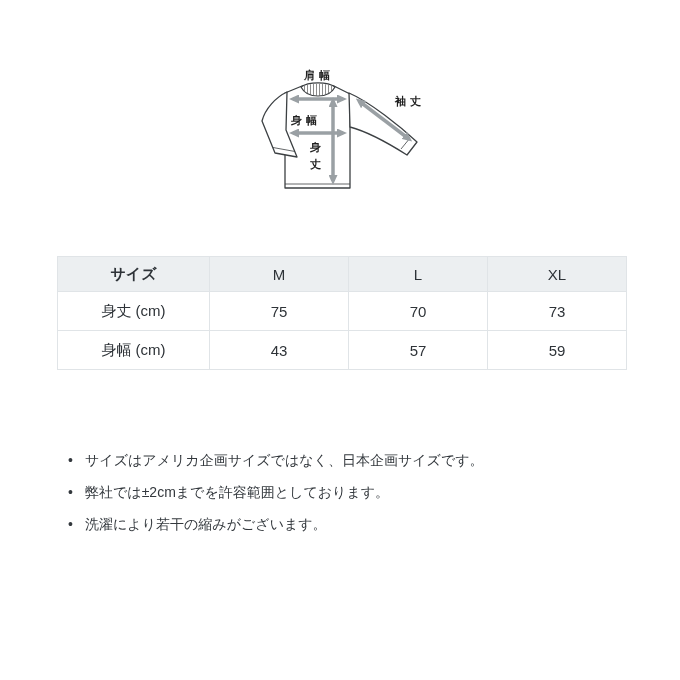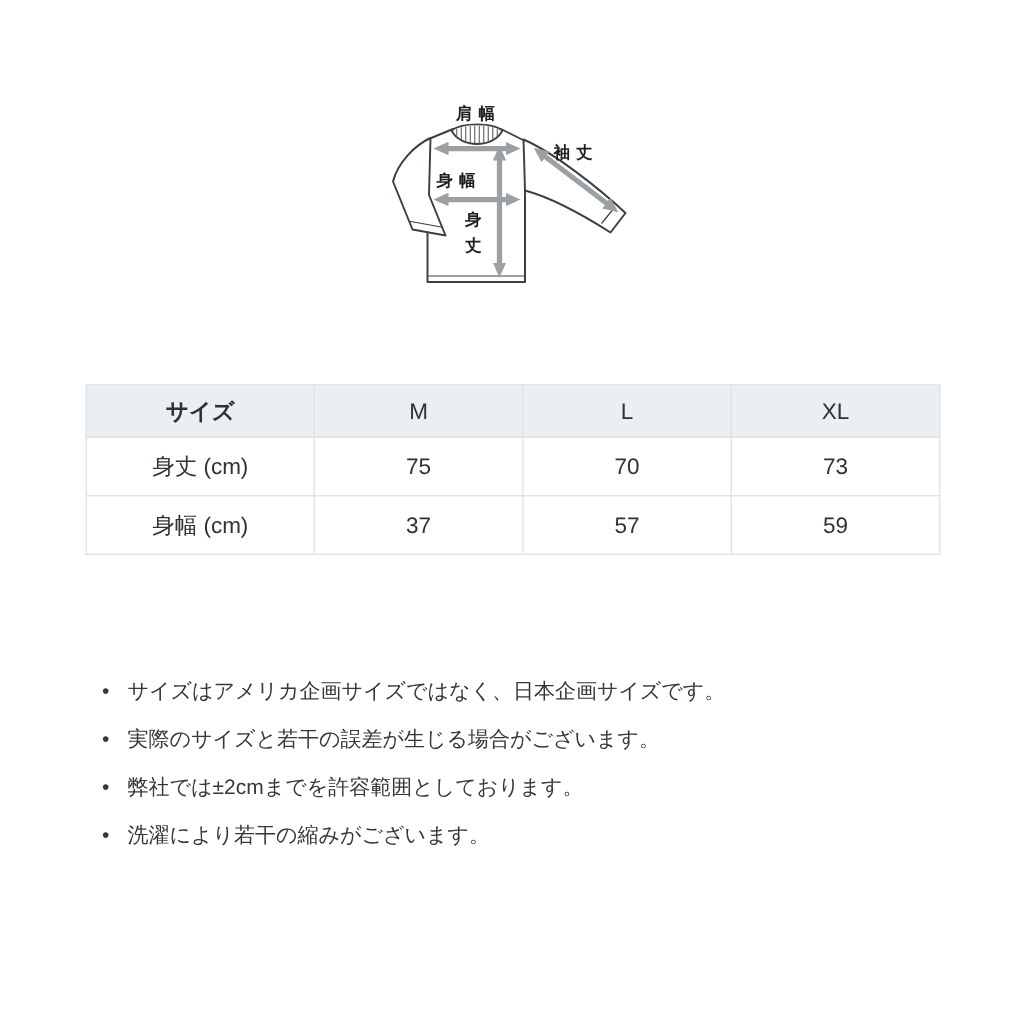--- a/index.html
+++ b/index.html
@@ -16,21 +16,21 @@
     position: absolute; left: 245px; top: 60px;
     width: 190px; height: 145px;
   }
   .shirt-svg { position: absolute; left: 0; top: 0; width: 190px; height: 145px; }
   .dlabel {
     position: absolute;
     font-weight: bold; font-size: 11px; color: #1f1f1f;
     letter-spacing: 4px; white-space: nowrap;
   }
   .dlabel-shoulder { left: 46px; top: 8px;  width: 56px; text-align: center; }
-  .dlabel-sleeve   { left: 124px; top: 34px; width: 56px; text-align: left; }
+  .dlabel-sleeve   { left: 124px; top: 34px; width: 56px; text-align: right; }
   .dlabel-width    { left: 46px; top: 53px; width: 56px; text-align: left; }
   .dlabel-length   {
     left: 62px; top: 79px; width: 17px;
     letter-spacing: 0; line-height: 17px;
     word-break: break-all; text-align: center; white-space: normal;
   }
 
   
   .size-table {
     position: absolute; left: 57px; top: 245px;
@@ -146,25 +146,24 @@
   </thead>
   <tbody>
     <tr>
       <td>身丈 (cm)</td>
       <td>75</td>
       <td>70</td>
       <td>73</td>
     </tr>
     <tr>
       <td>身幅 (cm)</td>
-      <td>37</td>
+      <td>43</td>
       <td>57</td>
       <td>59</td>
     </tr>
   </tbody>
 </table>
 
 <ul class="notes">
   <li>サイズはアメリカ企画サイズではなく、日本企画サイズです。</li>
-  <li>実際のサイズと若干の誤差が生じる場合がございます。</li>
   <li>弊社では±2cmまでを許容範囲としております。</li>
   <li>洗濯により若干の縮みがございます。</li>
 </ul>
 
 </body></html>

